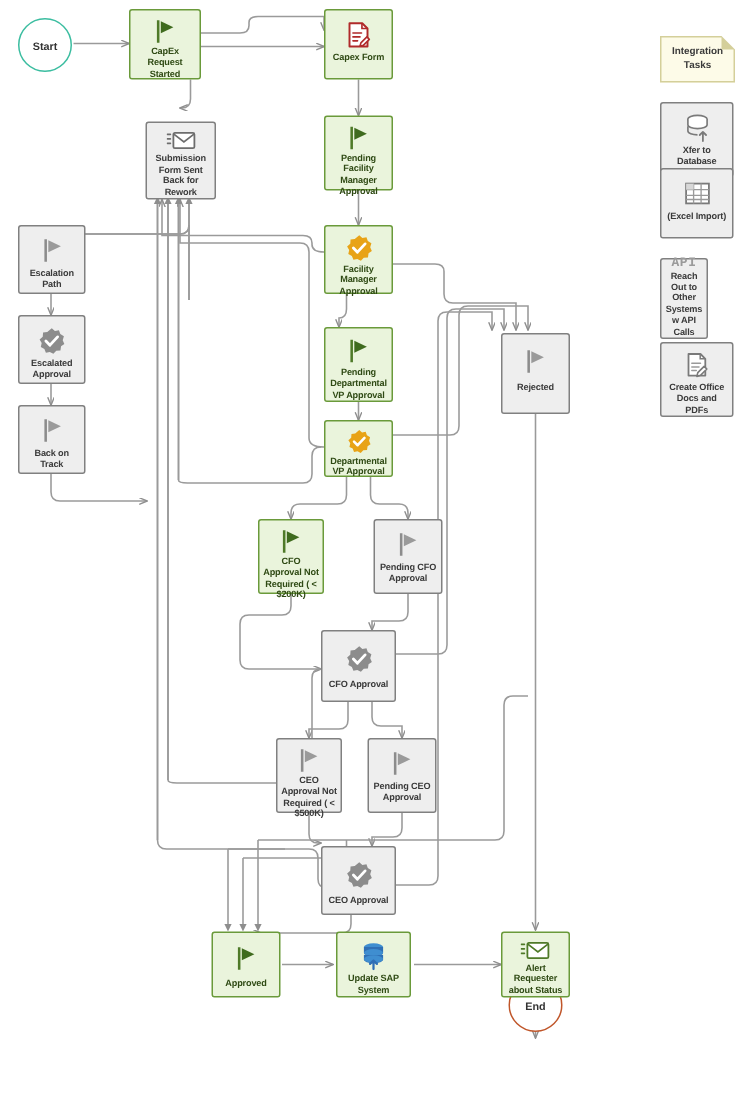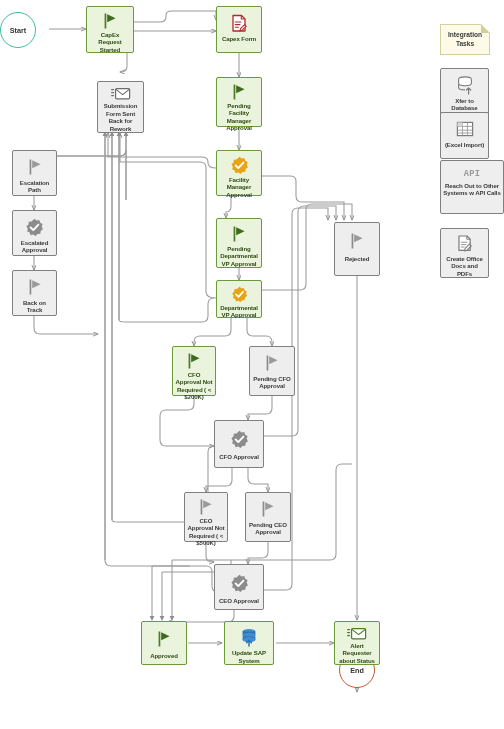--- a/index.html
+++ b/index.html
@@ -157,21 +157,21 @@
       <path d="M152,566 L190,566"></path>
       <path d="M162,572 L225,572 Q231,572 231,566 L231,560"></path>
       <path d="M172,560 L330,560 Q336,560 336,554 L336,470 Q336,464 342,464 L352,464"></path>
     </g>
 
     <g fill="none" stroke="#9a9a9a" stroke-width="1.05">
       <path d="M352,464 L352,278" opacity="0"></path>
     </g>
   </svg>
 
-  <div class="term start" style="left:0;top:12px;width:36px;height:36px;">
+  <div class="term start" style="left:12px;top:12px;width:36px;height:36px;">
     <span>Start</span>
   </div>
   <div class="term end" style="left:339px;top:652px;width:36px;height:36px;">
     <span>End</span>
   </div>
 
   <div class="node green" style="left:86px;top:6px;width:48px;height:47px;">
     <span class="ico">
       <svg width="16" height="18" viewBox="0 0 16 18">
           <rect x="2.6" y="1.5" width="1.7" height="15" fill="#4f7a28"></rect>
@@ -399,21 +399,21 @@
     <span class="ico">
       <svg width="20" height="18" viewBox="0 0 20 18">
         <rect x="2.4" y="2.4" width="15.2" height="13.2" fill="#ffffff" stroke="#7a7a7a" stroke-width="1.2"></rect>
         <path d="M2.4,6.4 H17.6 M2.4,10.2 H17.6 M2.4,13 H17.6 M7.4,2.4 V15.6 M12.4,2.4 V15.6" stroke="#9a9a9a" stroke-width="0.9"></path>
         <rect x="2.4" y="2.4" width="5" height="4" fill="#d8d8d8"></rect>
       </svg>
     </span>
     <span class="lbl">(Excel Import)</span>
   </div>
 
-  <div class="node" style="left:440px;top:160px;width:64px;height:54px;">
+  <div class="node" style="left:440px;top:172px;width:32px;height:54px;justify-content:flex-end;">
     <span class="ico" style="height:15px;">
       <span class="apiTxt">API</span>
     </span>
     <span class="lbl">Reach Out to Other Systems w API Calls</span>
   </div>
 
   <div class="node" style="left:440px;top:228px;width:49px;height:50px;">
     <span class="ico">
       <svg width="18" height="19" viewBox="0 0 18 19">
         <path d="M3,2 H11 L14.2,5.2 V16.4 H3 Z" fill="#ffffff" stroke="#7a7a7a" stroke-width="1.2" stroke-linejoin="round"></path>

